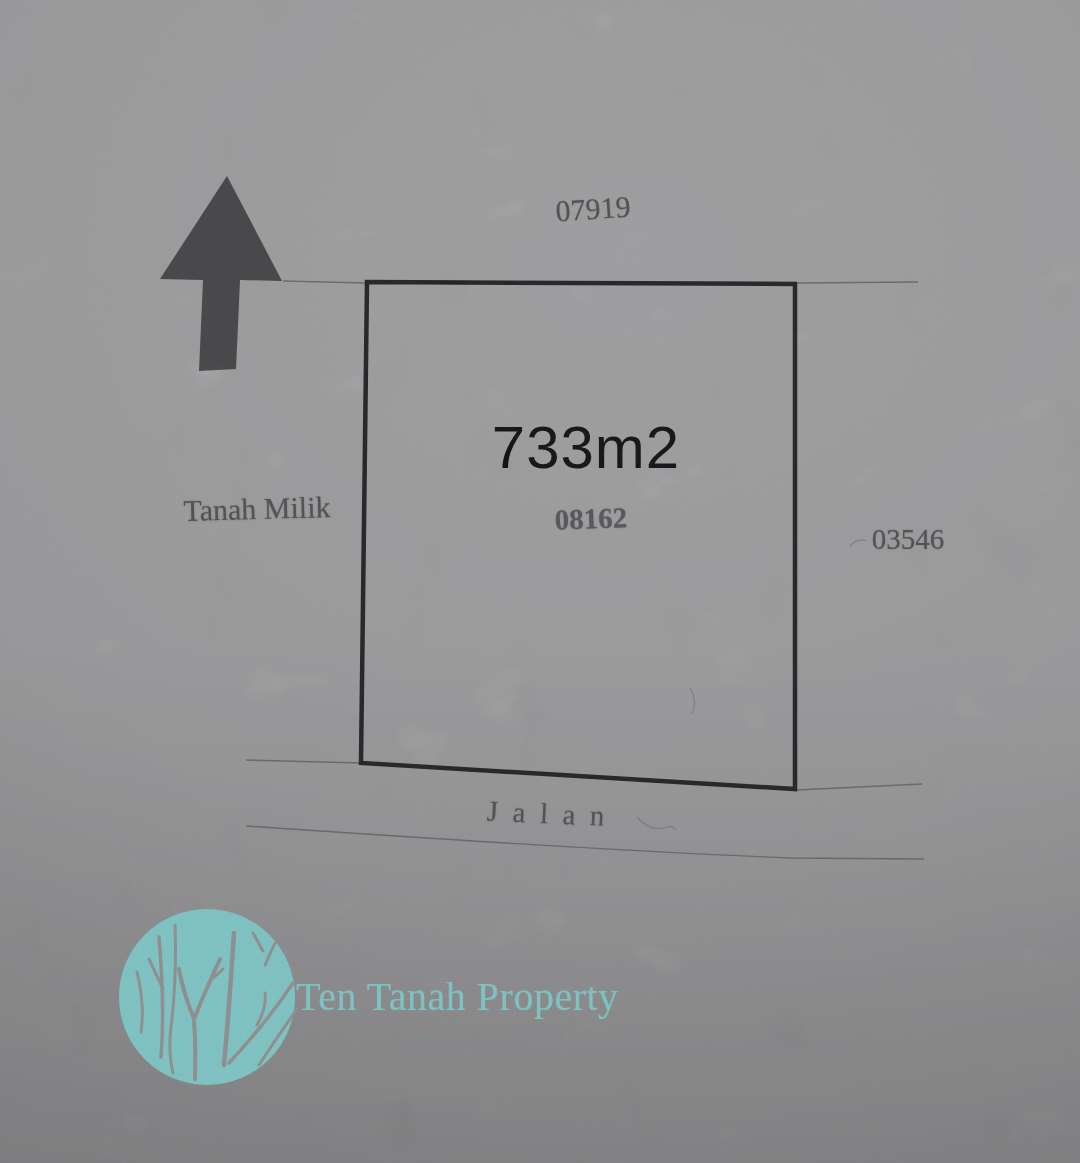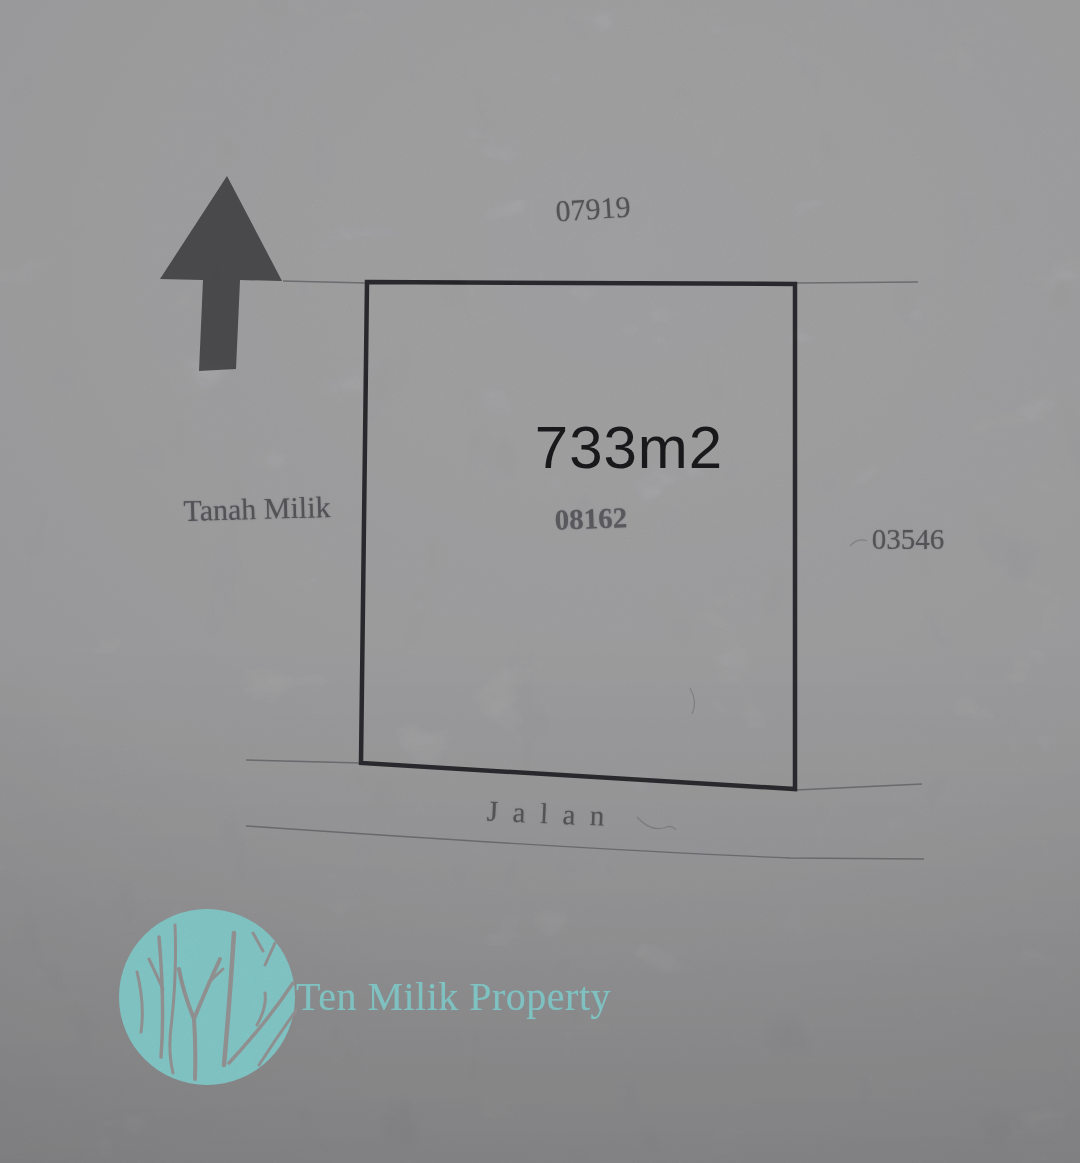--- a/index.html
+++ b/index.html
@@ -34,21 +34,21 @@
   .lbl-west      {left:257px;top:509px;font-size:30px;transform:translate(-50%,-50%) rotate(-1.5deg);}
   .lbl-east-id   {left:908px;top:539px;font-size:29px;}
   .lbl-road      {left:553px;top:814px;font-size:29px;letter-spacing:.5em;transform:translate(-50%,-50%) rotate(2.5deg);}
 
   
   .lbl-area{
     position:absolute;left:586px;top:447px;
     transform:translate(-50%,-50%);
     font-family:"Liberation Sans","DejaVu Sans",sans-serif;
     font-size:60px;color:var(--area-ink);
-    letter-spacing:1px;white-space:nowrap;text-shadow:none;margin-left:43px;
+    letter-spacing:1px;white-space:nowrap;text-shadow:none;
   }
 
   
   .logo{position:absolute;left:117px;top:907px;width:180px;height:180px;}
   .logo .branch{fill:none;stroke:var(--logo-branch-gray);stroke-linecap:round;}
   .brand-name{
     position:absolute;left:296px;top:973px;
     font-size:40px;letter-spacing:.5px;
     color:var(--brand-teal);white-space:nowrap;
     text-shadow:0 0 1px rgba(140,226,226,.4);
@@ -95,21 +95,21 @@
       <path class="branch" stroke-width="4" d="M77,112 Q90,80 103,52"></path>
       <path class="branch" stroke-width="3" d="M92,75 L106,62"></path>
       <path class="branch" stroke-width="4.5" d="M117,26 Q113,90 107,158"></path>
       <path class="branch" stroke-width="3.5" d="M176,76 Q150,115 112,156"></path>
       <path class="branch" stroke-width="3" d="M140,118 Q150,100 148,86"></path>
       <path class="branch" stroke-width="3" d="M136,26 L146,44"></path>
       <path class="branch" stroke-width="3" d="M158,36 L148,58"></path>
       <path class="branch" stroke-width="3" d="M180,102 Q160,130 142,158"></path>
     </g>
   </svg>
-  <div class="brand-name">Ten Milik Property</div>
+  <div class="brand-name">Ten Tanah Property</div>
 
   <svg class="layer" width="1080" height="1163" aria-hidden="true">
     <defs>
       <filter id="mottle" x="0" y="0" width="100%" height="100%">
         <feTurbulence type="fractalNoise" baseFrequency="0.013 0.02" numOctaves="4" seed="8"></feTurbulence>
         <feColorMatrix type="matrix" values="0 0 0 0 0  0 0 0 0 0  0 0 0 0 0  0.9 0.9 0.9 0 0"></feColorMatrix>
       </filter>
       <filter id="lightmottle" x="0" y="0" width="100%" height="100%">
         <feTurbulence type="fractalNoise" baseFrequency="0.02 0.012" numOctaves="3" seed="21"></feTurbulence>
         <feColorMatrix type="matrix" values="0 0 0 0 1  0 0 0 0 1  0 0 0 0 1  0.8 0.8 0.8 0 0"></feColorMatrix>

